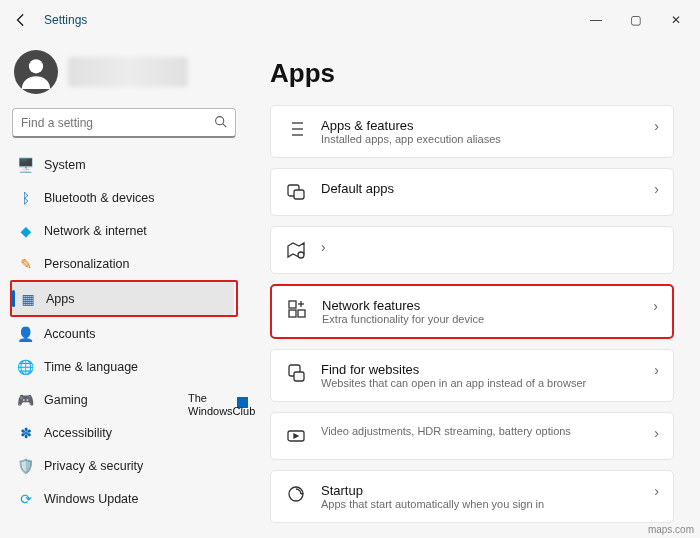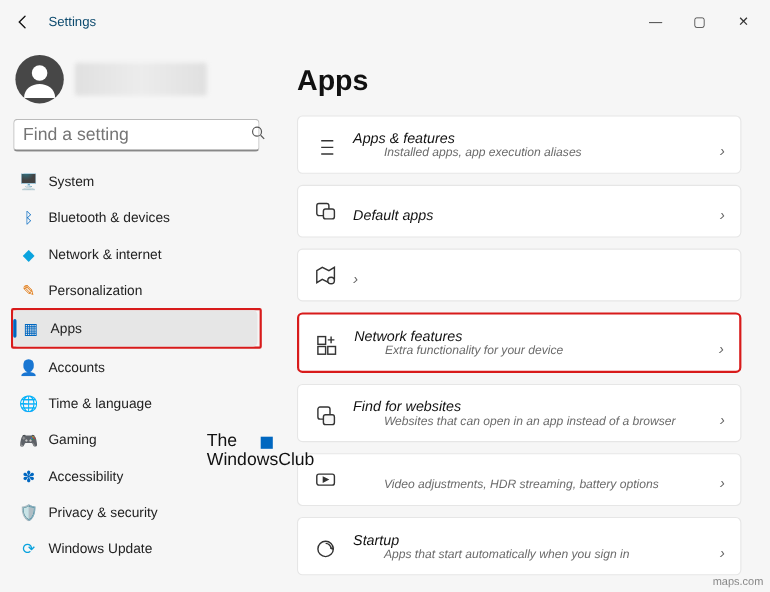--- a/index.html
+++ b/index.html
@@ -12,39 +12,39 @@
 .winbtn { width: 40px; height: 34px; display:flex; align-items:center; justify-content:center; cursor:pointer; font-size:12px; color:#333;}
 
 .layout { display:flex; height: calc(538px - 40px); }
 
 .sidebar { width: 248px; padding: 6px 10px 0 10px; }
 .profile { display:flex; align-items:center; gap:10px; padding: 4px 4px 14px 4px; }
 .avatar { width: 44px; height: 44px; border-radius: 50%; background:#474747; display:flex; align-items:center; justify-content:center; overflow:hidden;}
 .avatar svg { width: 34px; height:34px; }
 .profname { width: 120px; height: 30px; background: linear-gradient(90deg,#e0e0e0,#ececec,#e0e0e0); filter: blur(2px); border-radius:3px;}
 .searchbox { display:flex; align-items:center; border:1px solid #bbb; border-bottom:2px solid #888; border-radius:4px; background:#fff; height:30px; padding:0 8px; margin: 0 2px 10px 2px;}
-.searchbox input { border:none; outline:none; flex:1; font-size:16px; background:transparent; color:#666;}
+.searchbox input { border:none; outline:none; flex:1; font-size:12px; background:transparent; color:#666;}
 .navlist { list-style:none; }
 .navitem { display:flex; align-items:center; gap:10px; height:33px; padding:0 8px; font-size:12.5px; color:#222; border-radius:4px; cursor:pointer; position:relative;}
 .navitem .ico { width:16px; height:16px; display:flex; align-items:center; justify-content:center; font-size:14px;}
 .navitem.selected { background:#e6e6e6; }
 .navitem.selected::before { content:""; position:absolute; left:0; top:8px; bottom:8px; width:3px; background:#0067c0; border-radius:2px;}
 .navbox { border:2px solid #d81b1b; border-radius:2px; padding-right:2px;}
 
 .main { flex:1; padding: 18px 26px 0 22px; overflow-y:auto;}
 .main h1 { font-size: 26px; font-weight:600; color:#111; margin-bottom:16px;}
-.card { background:#fff; border:1px solid #e6e6e6; border-radius:5px; display:flex; align-items:flex-end; gap:14px; padding:12px 14px; margin-bottom:10px; cursor:pointer;font-style:italic;}
+.card { background:#fff; border:1px solid #e6e6e6; border-radius:5px; display:flex; align-items:flex-start; gap:14px; padding:12px 14px; margin-bottom:10px; cursor:pointer;}
 .card .cico { width:22px; height:22px; display:flex; align-items:center; justify-content:center; color:#333;}
 .card .ctext { flex:1; }
 .card .ctitle { font-size:13px; color:#111; }
-.card .csub { font-size:11px; color:#6b6b6b;margin-left:28px; }
+.card .csub { font-size:11px; color:#6b6b6b; }
 .card .chev { color:#666; font-size:14px;}
 .cardhl { border:2px solid #d81b1b; }
 
-.watermark { position:absolute; left:188px; top:392px; font-size:16px; line-height:1.15; color:#111; }
+.watermark { position:absolute; left:188px; top:392px; font-size:11px; line-height:1.15; color:#111; }
 .wmblock { position:absolute; left:237px; top:397px; width:11px; height:11px; background:#0067c0;}
 .footer { position:absolute; right:6px; bottom:3px; font-size:10px; color:#888;}
 </style>
 </head>
 <body>
 
 <div class="titlebar">
   <div class="back">
     <svg width="14" height="14" viewBox="0 0 16 16">
         <path d="M10 2 4 8l6 6" stroke="#111" stroke-width="1.4" fill="none" stroke-linecap="round"></path>

